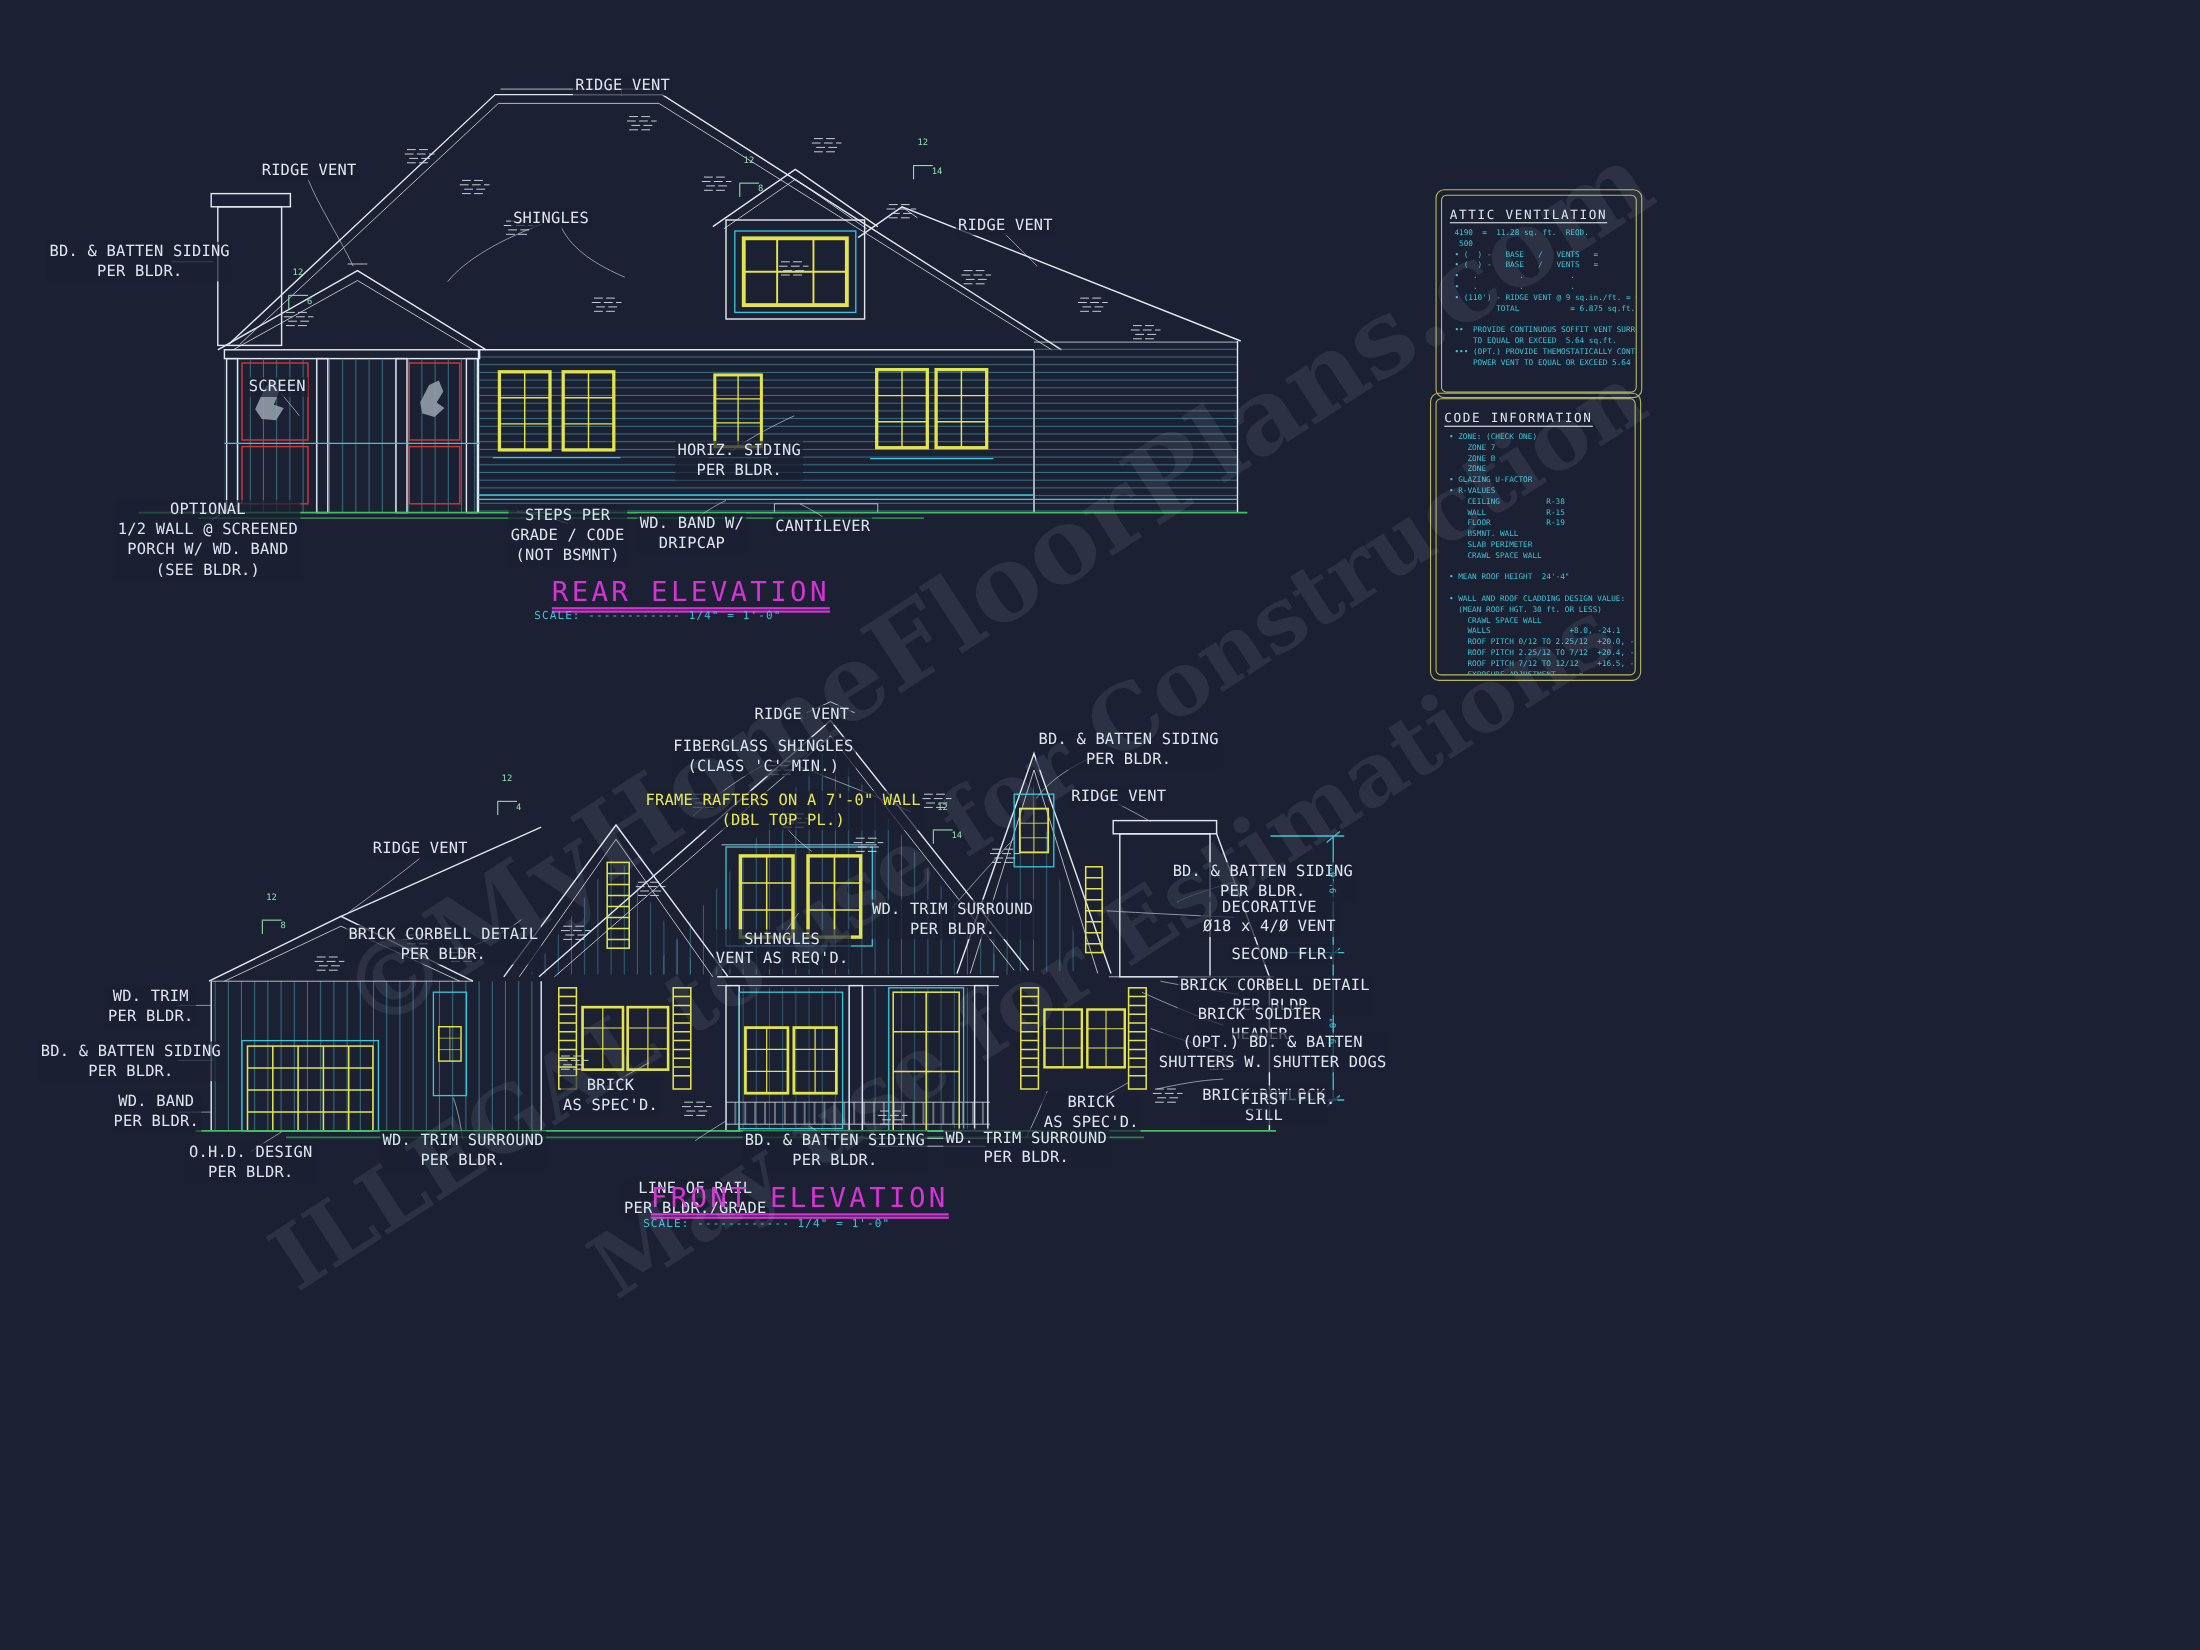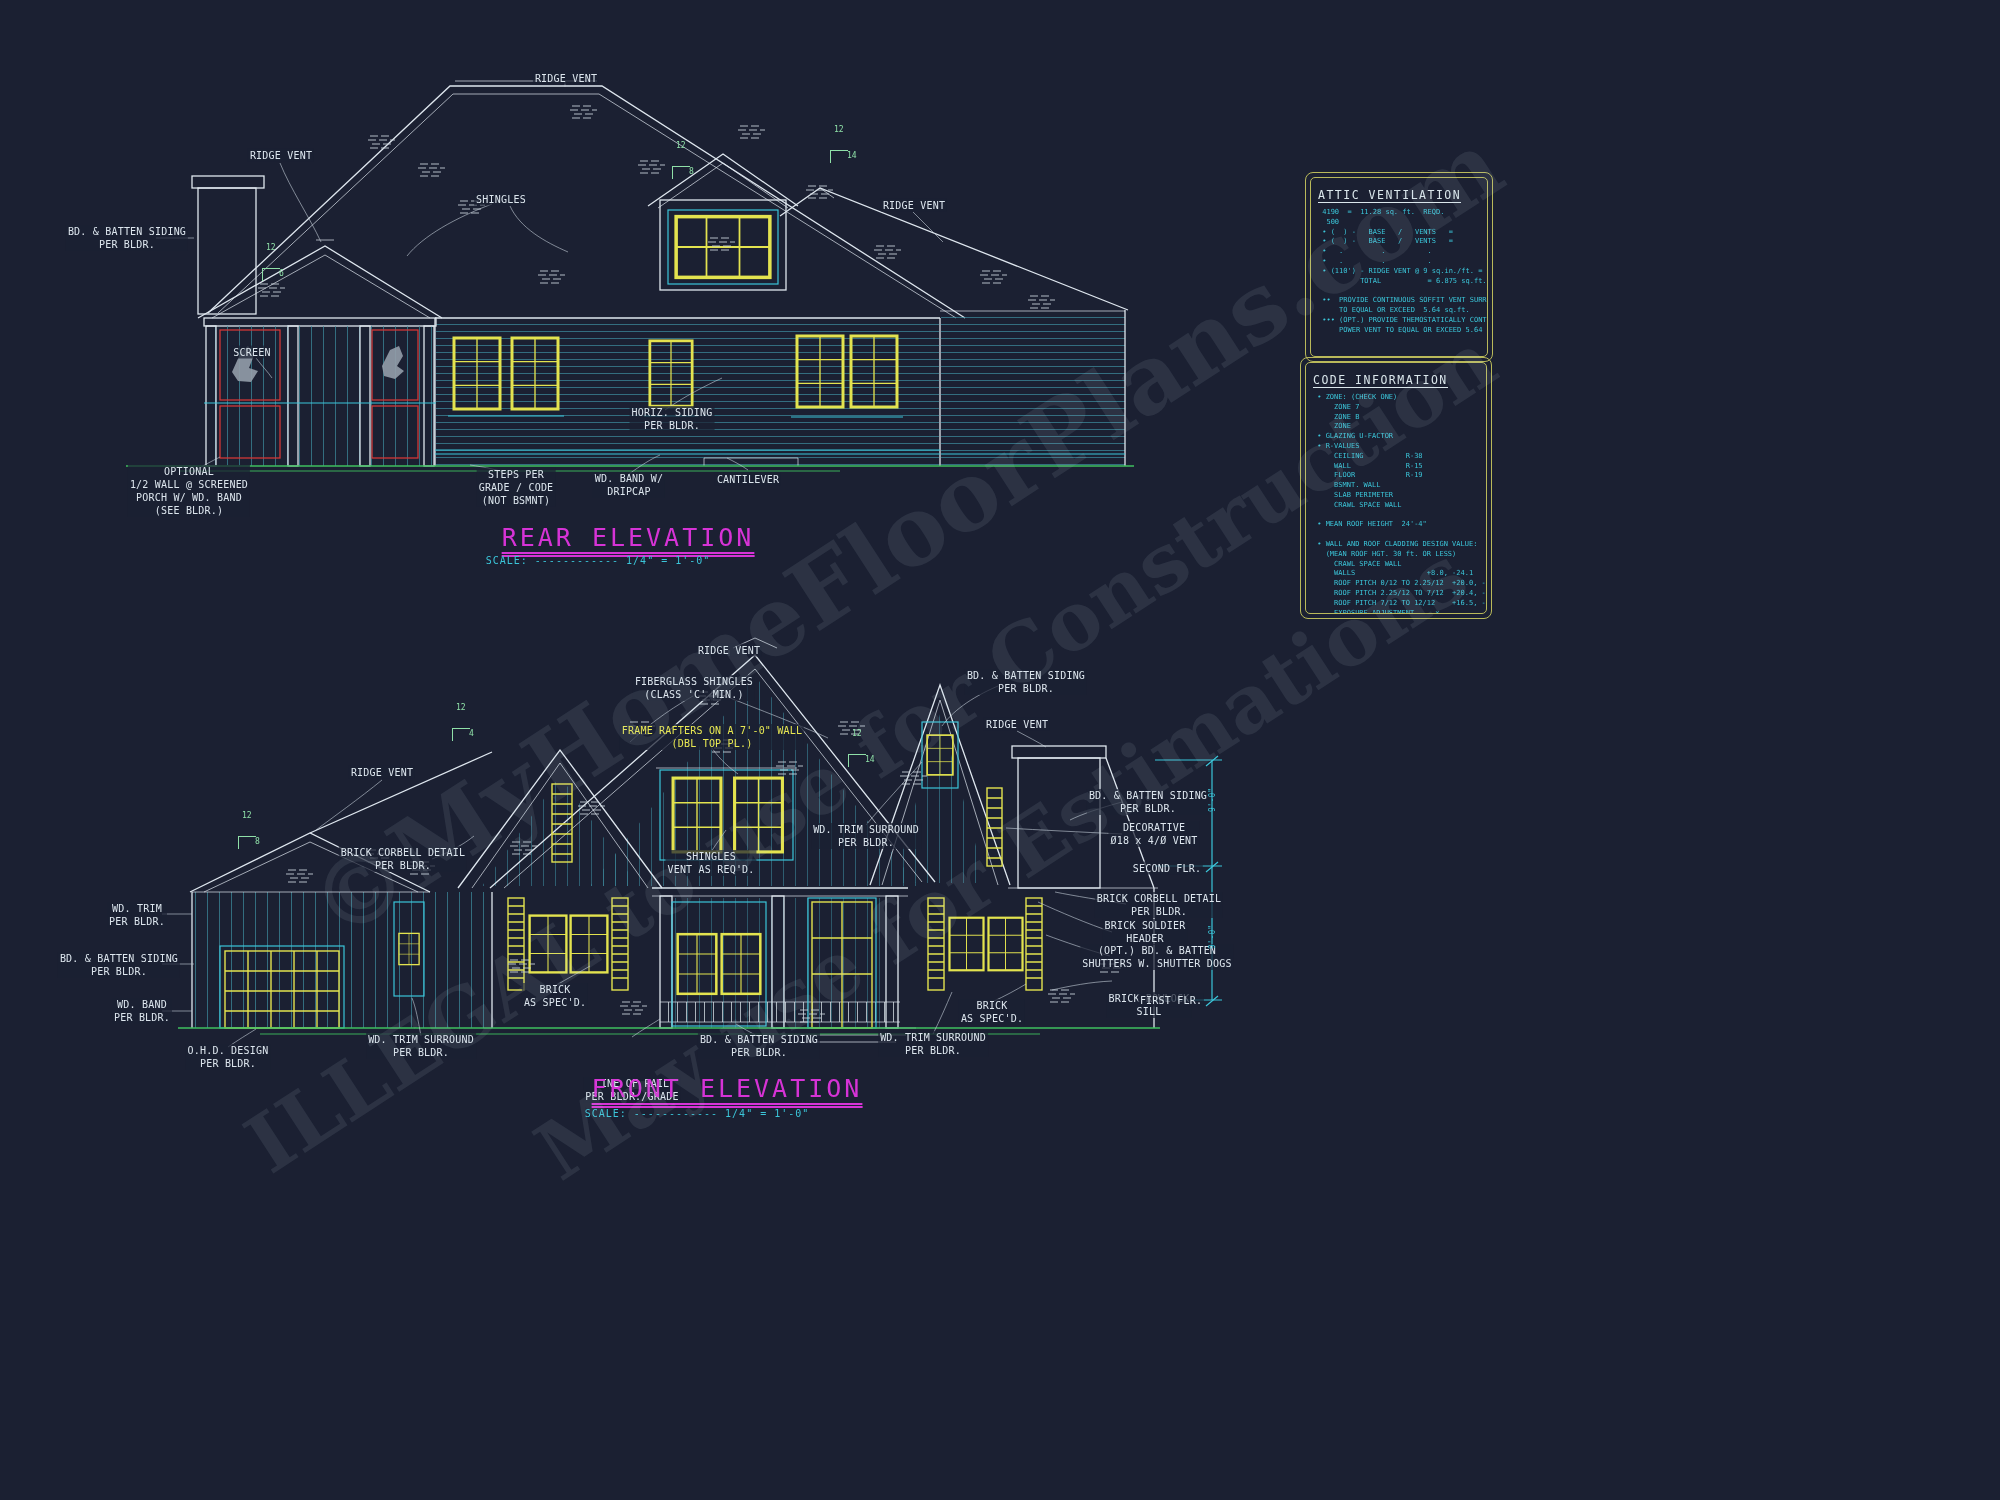--- a/index.html
+++ b/index.html
@@ -9,21 +9,21 @@
   
   svg .w{stroke:#dfe7ef;fill:none;stroke-width:1.3;}
   svg .thin{stroke-width:.7;}
   svg .c{stroke:#3bc5d9;fill:none;stroke-width:1.2;}
   svg .y{stroke:#e3e34f;fill:none;stroke-width:1.4;}
   svg .r{stroke:#d23737;fill:none;stroke-width:1.3;}
   svg .g{stroke:#3fbf5f;fill:none;stroke-width:1.6;}
   svg .ld{stroke:#c8d2dc;fill:none;stroke-width:.7;opacity:.85;}
   
   .lbl{position:absolute;z-index:4;transform:translate(-50%,-50%);color:#dde6ee;
-       font-size:10px;line-height:1.3;letter-spacing:.2px;text-align:center;
+       font-size:14px;line-height:1.3;letter-spacing:.2px;text-align:center;
        white-space:pre-line;background:rgba(27,32,50,.72);padding:0 2px;}
   .lbl.yellow{color:#e8e853;}
   .etitle{position:absolute;z-index:4;transform:translate(-50%,-50%);color:#d633d6;
           font-size:25px;letter-spacing:3px;white-space:nowrap;border-bottom:2px solid #d633d6;
           text-decoration:underline;text-underline-offset:6px;padding-bottom:3px;}
   .scale{position:absolute;z-index:4;transform:translate(-50%,-50%);color:#3bc5d9;
          font-size:10px;letter-spacing:1px;white-space:nowrap;}
   .pitch{position:absolute;z-index:4;color:#8fe0a8;font-size:8px;line-height:1.1;text-align:left;}
   .pitch .run{display:inline-block;border-bottom:1px solid #8fe0a8;padding:0 4px 15px;}
   .pitch .rise{display:block;border-left:1px solid #8fe0a8;width:14px;padding:1px 0 2px 16px;}

